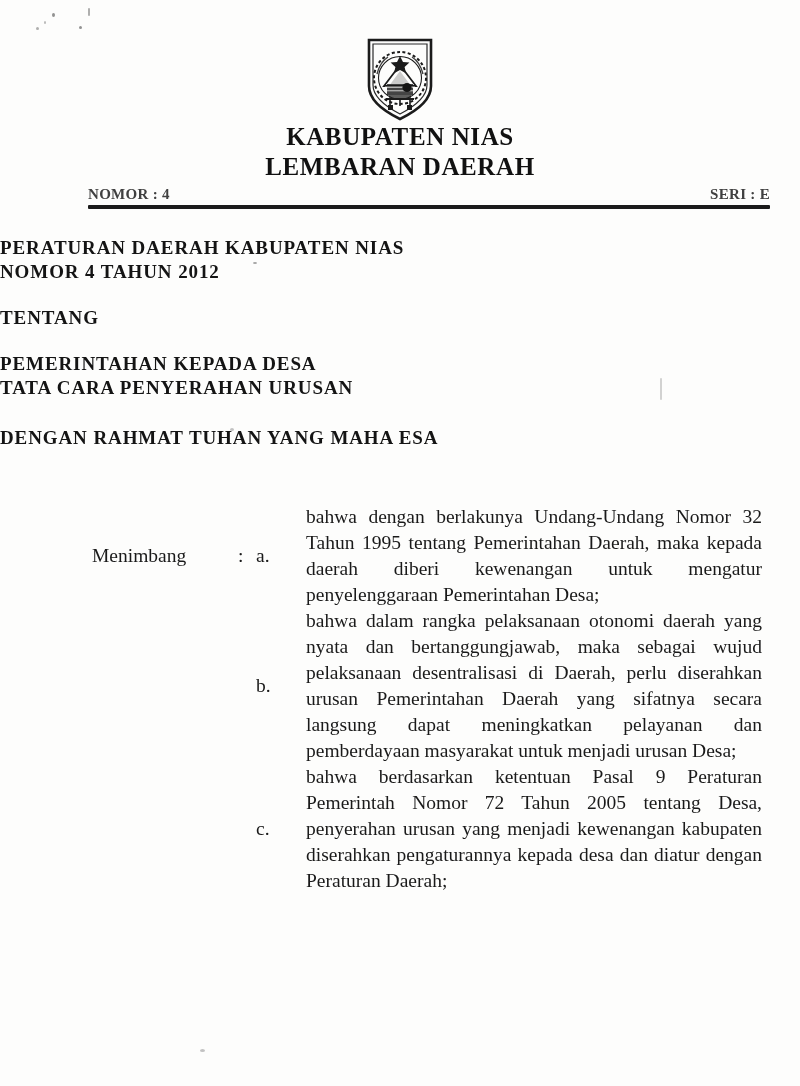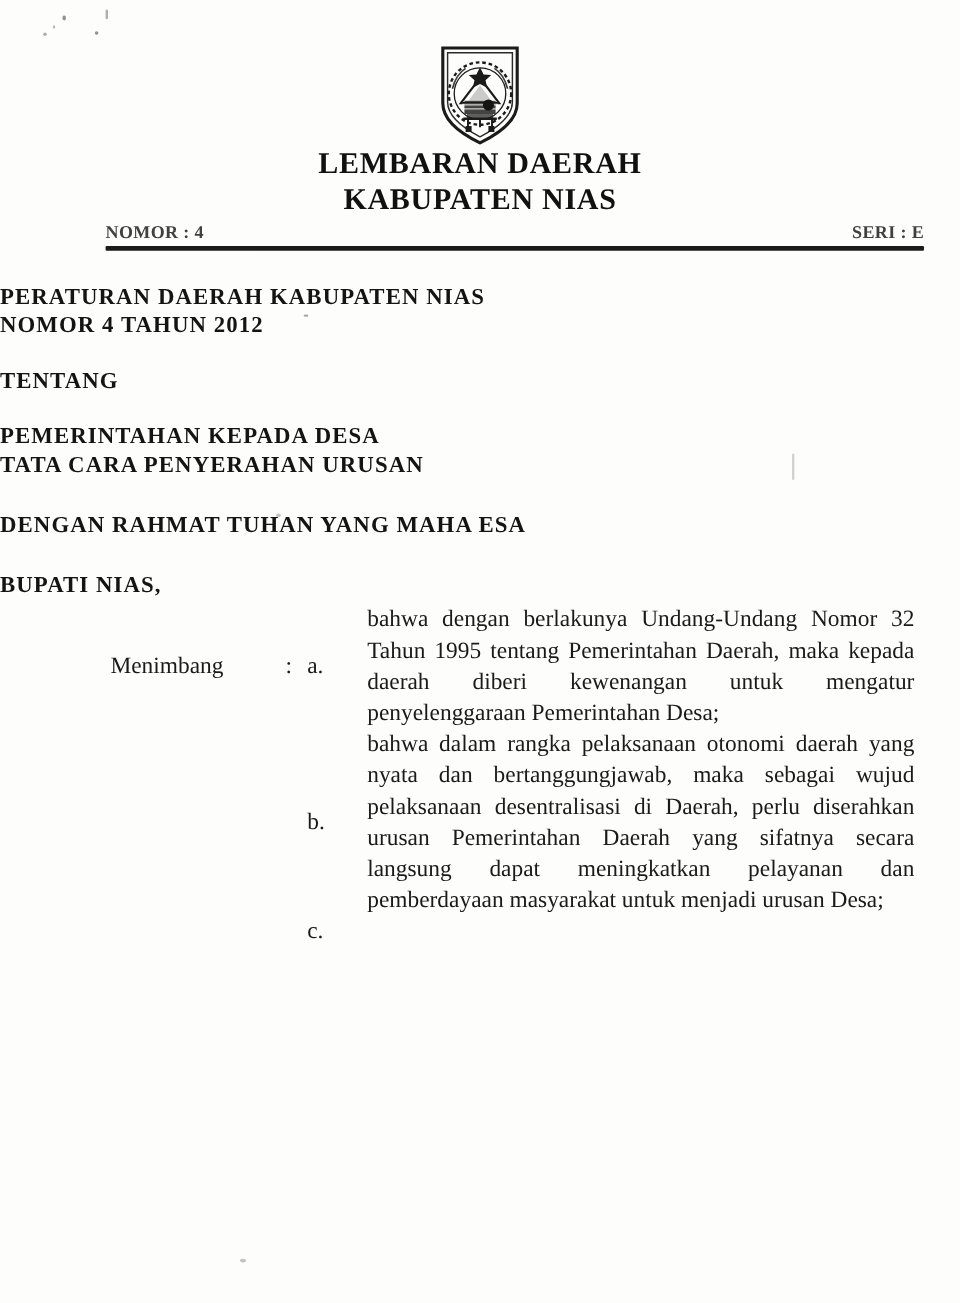--- a/index.html
+++ b/index.html
@@ -179,42 +179,41 @@
       <path d="M23 65 h28" stroke="#1b1b1b" stroke-width="2"></path>
       <path d="M27 65 v6 M37 65 v7 M47 65 v6" stroke="#1b1b1b" stroke-width="1.6"></path>
       <rect x="25" y="71" width="5" height="5" fill="#1b1b1b"></rect>
       <rect x="44" y="71" width="5" height="5" fill="#1b1b1b"></rect>
       <path d="M14 40 q3 -12 11 -17" fill="none" stroke="#1b1b1b" stroke-width="1.4" opacity=".85"></path>
       <path d="M60 40 q-3 -12 -11 -17" fill="none" stroke="#1b1b1b" stroke-width="1.4" opacity=".85"></path>
     </svg>
   </div>
 
   <div class="masthead">
+    <div>KABUPATEN NIAS</div>
     <div>LEMBARAN DAERAH</div>
-    <div>KABUPATEN NIAS</div>
   </div>
 
   <div class="nomor-row">
     <span>NOMOR : 4</span>
     <span>SERI : E</span>
   </div>
   <div class="rule"></div>
 
   <div class="title-block">
     <div class="t-line">PERATURAN DAERAH KABUPATEN NIAS</div>
     <div class="t-line">NOMOR 4 TAHUN 2012</div>
     <div class="gap-22"></div>
     <div class="t-line">TENTANG</div>
     <div class="gap-22"></div>
     <div class="t-line">PEMERINTAHAN KEPADA DESA</div>
     <div class="t-line">TATA CARA PENYERAHAN URUSAN</div>
     <div class="gap-26"></div>
     <div class="t-line">DENGAN RAHMAT TUHAN YANG MAHA ESA</div>
     <div class="gap-26"></div>
-    <div class="t-line">BUPATI NIAS,</div>
   </div>
 
   <div class="body-block">
 
     <div class="clause">
       <span class="lbl-col">Menimbang</span>
       <span class="colon-col">:</span>
       <span class="letter-col">a.</span>
       <span class="text-col">bahwa dengan berlakunya Undang-Undang Nomor 32 Tahun 1995 tentang Pemerintahan Daerah, maka kepada daerah diberi kewenangan untuk mengatur penyelenggaraan Pemerintahan Desa;</span>
     </div>
@@ -223,16 +222,17 @@
       <span class="lbl-col"></span>
       <span class="colon-col"></span>
       <span class="letter-col">b.</span>
       <span class="text-col">bahwa dalam rangka pelaksanaan otonomi daerah yang nyata dan bertanggungjawab, maka sebagai wujud pelaksanaan desentralisasi di Daerah, perlu diserahkan urusan Pemerintahan Daerah yang sifatnya secara langsung dapat meningkatkan pelayanan dan pemberdayaan masyarakat untuk menjadi urusan Desa;</span>
     </div>
 
     <div class="clause">
       <span class="lbl-col"></span>
       <span class="colon-col"></span>
       <span class="letter-col">c.</span>
+      <span class="text-col">bahwa berdasarkan ketentuan Pasal 9 Peraturan Pemerintah Nomor 72 Tahun 2005 tentang Desa, penyerahan urusan yang menjadi kewenangan kabupaten diserahkan pengaturannya kepada desa dan diatur dengan Peraturan Daerah;</span>
     </div>
 
   </div>
 </div>
 
 </body></html>

